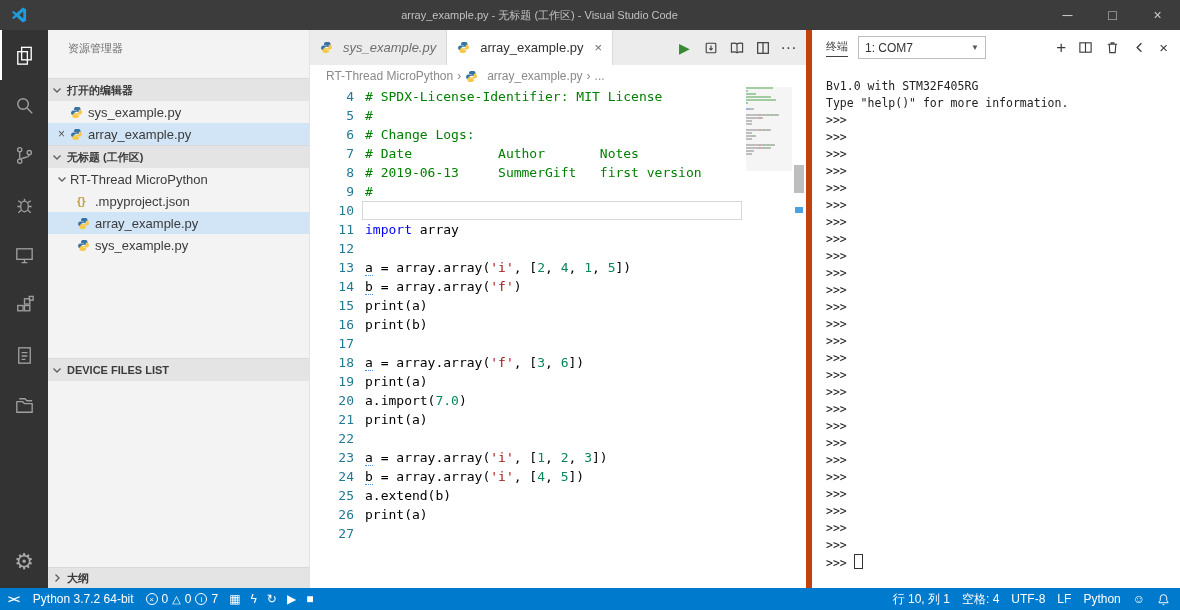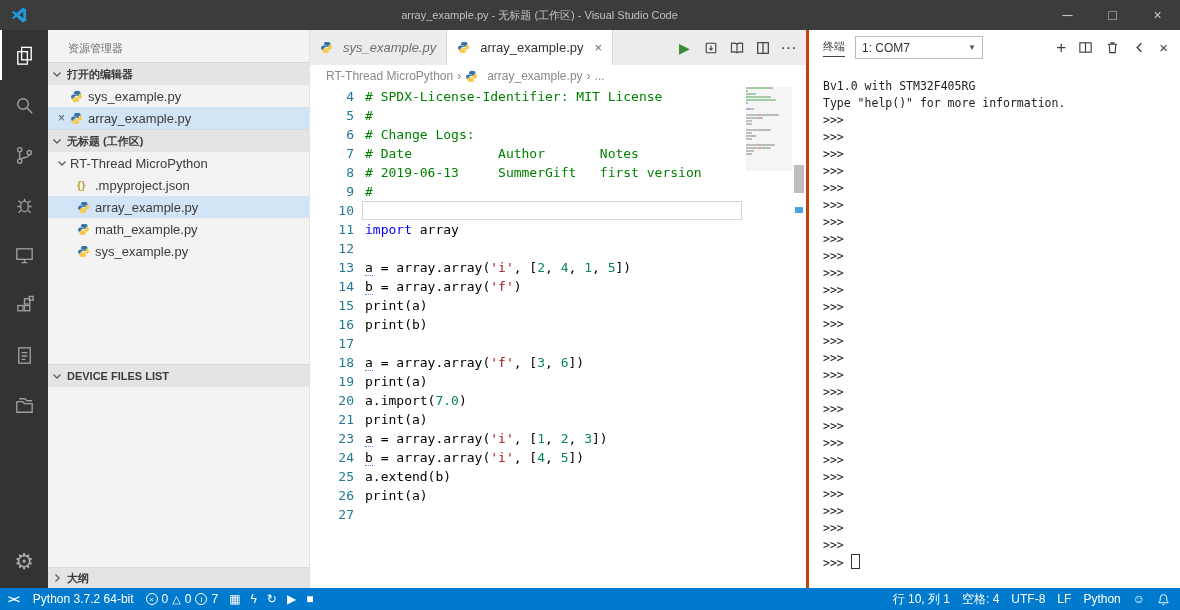--- a/index.html
+++ b/index.html
@@ -16,21 +16,21 @@
   .win-btn{width:45px;height:30px;line-height:30px;text-align:center;font-size:14px;color:#cccccc;cursor:pointer;}
 
   
   .activitybar{position:absolute;left:0;top:30px;bottom:22px;width:48px;background:#333333;}
   .act-icon{width:48px;height:50px;display:flex;align-items:center;justify-content:center;color:#9f9f9f;cursor:pointer;}
   .act-icon.active{color:#ffffff;box-shadow:inset 2px 0 0 #ffffff;}
   .act-gear{position:absolute;bottom:4px;left:0;width:48px;height:44px;display:flex;align-items:center;justify-content:center;color:#a9a9a9;font-size:22px;cursor:pointer;}
 
   
   .sidebar{position:absolute;left:48px;top:30px;bottom:22px;width:262px;background:#f3f3f3;color:#3b3b3b;overflow:hidden;border-right:1px solid #e3e3e3;box-sizing:border-box;}
-  .sb-title{height:32px;line-height:36px;padding-left:20px;font-size:11px;color:#6f6f6f;}
+  .sb-title{height:48px;line-height:36px;padding-left:20px;font-size:11px;color:#6f6f6f;}
   .section-header{height:22px;display:flex;align-items:center;gap:2px;background:#e4e4e4;border-top:1px solid #d8d8d8;font-size:11px;font-weight:bold;color:#3b3b3b;padding-left:3px;cursor:pointer;}
   .row{height:22px;display:flex;align-items:center;font-size:13px;cursor:pointer;white-space:nowrap;}
   .row.selected{background:#d1e5f7;}
   .oe-row{padding-left:22px;}
   .oe-row.selected{padding-left:5px;}
   .row-close{width:17px;font-size:12px;color:#555;text-align:center;}
   .file-icon{width:18px;display:inline-flex;flex:none;}
   .json-icon{width:18px;font-size:11px;font-weight:bold;color:#c2a03c;flex:none;}
   .tree-row.folder{padding-left:8px;}
   .tree-row.child{padding-left:29px;}
@@ -65,21 +65,21 @@
   .tk-u{color:#000000;border-bottom:1.5px dotted #4a90d9;}
   .minimap{position:absolute;right:14px;top:57px;width:46px;}
   .mm-line{height:2px;margin-bottom:1px;white-space:nowrap;overflow:hidden;}
   .mm-tok{display:inline-block;height:2px;vertical-align:top;}
   .mm-slider{position:absolute;left:0;right:0;top:0;height:84px;background:rgba(0,0,0,0.04);}
   .editor-scrollbar{position:absolute;right:0;top:35px;bottom:0;width:14px;}
   .sb-thumb{position:absolute;left:2px;right:2px;top:100px;height:28px;background:rgba(110,110,110,0.45);}
   .sb-cursor-marker{position:absolute;left:3px;right:3px;top:142px;height:6px;background:#4aa3e0;}
 
   
-  .panel{position:absolute;left:806px;top:30px;width:374px;bottom:10px;background:#fff;border-left:3px solid #c2410c;box-sizing:border-box;}
+  .panel{position:absolute;left:806px;top:30px;width:374px;bottom:10px;background:#fff;border-left:6px solid #c2410c;box-sizing:border-box;}
   .panel-header{height:35px;display:flex;align-items:center;gap:10px;padding:0 12px 0 14px;}
   .panel-title{font-size:11px;color:#424242;border-bottom:1px solid #424242;padding-bottom:2px;cursor:pointer;}
   .terminal-select{width:128px;height:23px;box-sizing:border-box;border:1px solid #bdbdbd;background:#fff;display:flex;align-items:center;justify-content:space-between;padding:0 6px;font-size:12px;color:#333;cursor:pointer;}
   .dd-arrow{font-size:8px;color:#555;}
   .panel-actions{margin-left:auto;display:flex;align-items:center;gap:12px;color:#3b3b3b;}
   .pa{display:flex;align-items:center;justify-content:center;cursor:pointer;}
   .pa.plus{font-size:17px;font-weight:normal;}
   .pa.close{font-size:15px;}
   .terminal-body{position:absolute;left:14px;right:4px;top:48px;bottom:0;font-family:"DejaVu Sans Mono",monospace;font-size:11.5px;line-height:17px;color:#222;overflow:hidden;cursor:text;}
   .t-line{height:17px;white-space:pre;}
@@ -222,29 +222,20 @@
           <span class="row-label">.mpyproject.json</span>
         </div>
         <div class="row tree-row py selected child">
           <span class="file-icon">
             <svg width="13" height="13" viewBox="0 0 16 16">
               <path fill="#3872a5" d="M7.9 1.3c-1.8 0-2.9.8-2.9 2v1.7h3.1v.5H3.9C2.5 5.5 1.3 6.7 1.3 8.4c0 1.7 1 2.9 2.4 2.9h1.5V9.6c0-1.4 1.2-2.5 2.6-2.5h3c1.2 0 2.1-1 2.1-2.2V3.3c0-1.2-1.2-2-2.8-2z"></path>
               <path fill="#f7c948" d="M8.1 14.7c1.8 0 2.9-.8 2.9-2V11H7.9v-.5h4.2c1.4 0 2.6-1.2 2.6-2.9 0-1.7-1-2.9-2.4-2.9h-1.5v1.7c0 1.4-1.2 2.5-2.6 2.5h-3c-1.2 0-2.1 1-2.1 2.2v1.6c0 1.2 1.2 2 2.8 2z"></path>
             </svg>
           </span>
           <span class="row-label">array_example.py</span>
-        </div>
-        <div class="row tree-row py child">
-          <span class="file-icon">
-            <svg width="13" height="13" viewBox="0 0 16 16">
-              <path fill="#3872a5" d="M7.9 1.3c-1.8 0-2.9.8-2.9 2v1.7h3.1v.5H3.9C2.5 5.5 1.3 6.7 1.3 8.4c0 1.7 1 2.9 2.4 2.9h1.5V9.6c0-1.4 1.2-2.5 2.6-2.5h3c1.2 0 2.1-1 2.1-2.2V3.3c0-1.2-1.2-2-2.8-2z"></path>
-              <path fill="#f7c948" d="M8.1 14.7c1.8 0 2.9-.8 2.9-2V11H7.9v-.5h4.2c1.4 0 2.6-1.2 2.6-2.9 0-1.7-1-2.9-2.4-2.9h-1.5v1.7c0 1.4-1.2 2.5-2.6 2.5h-3c-1.2 0-2.1 1-2.1 2.2v1.6c0 1.2 1.2 2 2.8 2z"></path>
-            </svg>
-          </span>
-          <span class="row-label">math_example.py</span>
         </div>
         <div class="row tree-row py child">
           <span class="file-icon">
             <svg width="13" height="13" viewBox="0 0 16 16">
               <path fill="#3872a5" d="M7.9 1.3c-1.8 0-2.9.8-2.9 2v1.7h3.1v.5H3.9C2.5 5.5 1.3 6.7 1.3 8.4c0 1.7 1 2.9 2.4 2.9h1.5V9.6c0-1.4 1.2-2.5 2.6-2.5h3c1.2 0 2.1-1 2.1-2.2V3.3c0-1.2-1.2-2-2.8-2z"></path>
               <path fill="#f7c948" d="M8.1 14.7c1.8 0 2.9-.8 2.9-2V11H7.9v-.5h4.2c1.4 0 2.6-1.2 2.6-2.9 0-1.7-1-2.9-2.4-2.9h-1.5v1.7c0 1.4-1.2 2.5-2.6 2.5h-3c-1.2 0-2.1 1-2.1 2.2v1.6c0 1.2 1.2 2 2.8 2z"></path>
             </svg>
           </span>
           <span class="row-label">sys_example.py</span>
         </div>
@@ -345,20 +336,21 @@
         <div class="code-line"><span class="ln">12</span><span class="lc"></span></div>
         <div class="code-line"><span class="ln">13</span><span class="lc"><span class="tk-u">a</span><span class="tk-p"> = array.array(</span><span class="tk-s">'i'</span><span class="tk-p">, [</span><span class="tk-n">2</span><span class="tk-p">, </span><span class="tk-n">4</span><span class="tk-p">, </span><span class="tk-n">1</span><span class="tk-p">, </span><span class="tk-n">5</span><span class="tk-p">])</span></span></div>
         <div class="code-line"><span class="ln">14</span><span class="lc"><span class="tk-u">b</span><span class="tk-p"> = array.array(</span><span class="tk-s">'f'</span><span class="tk-p">)</span></span></div>
         <div class="code-line"><span class="ln">15</span><span class="lc"><span class="tk-p">print(a)</span></span></div>
         <div class="code-line"><span class="ln">16</span><span class="lc"><span class="tk-p">print(b)</span></span></div>
         <div class="code-line"><span class="ln">17</span><span class="lc"></span></div>
         <div class="code-line"><span class="ln">18</span><span class="lc"><span class="tk-u">a</span><span class="tk-p"> = array.array(</span><span class="tk-s">'f'</span><span class="tk-p">, [</span><span class="tk-n">3</span><span class="tk-p">, </span><span class="tk-n">6</span><span class="tk-p">])</span></span></div>
         <div class="code-line"><span class="ln">19</span><span class="lc"><span class="tk-p">print(a)</span></span></div>
         <div class="code-line"><span class="ln">20</span><span class="lc"><span class="tk-p">a.import(</span><span class="tk-n">7.0</span><span class="tk-p">)</span></span></div>
         <div class="code-line"><span class="ln">21</span><span class="lc"><span class="tk-p">print(a)</span></span></div>
+        <div class="code-line"><span class="ln">22</span><span class="lc"></span></div>
         <div class="code-line"><span class="ln">23</span><span class="lc"><span class="tk-u">a</span><span class="tk-p"> = array.array(</span><span class="tk-s">'i'</span><span class="tk-p">, [</span><span class="tk-n">1</span><span class="tk-p">, </span><span class="tk-n">2</span><span class="tk-p">, </span><span class="tk-n">3</span><span class="tk-p">])</span></span></div>
         <div class="code-line"><span class="ln">24</span><span class="lc"><span class="tk-u">b</span><span class="tk-p"> = array.array(</span><span class="tk-s">'i'</span><span class="tk-p">, [</span><span class="tk-n">4</span><span class="tk-p">, </span><span class="tk-n">5</span><span class="tk-p">])</span></span></div>
         <div class="code-line"><span class="ln">25</span><span class="lc"><span class="tk-p">a.extend(b)</span></span></div>
         <div class="code-line"><span class="ln">26</span><span class="lc"><span class="tk-p">print(a)</span></span></div>
         <div class="code-line"><span class="ln">27</span><span class="lc"></span></div>
       </div>
     <div class="minimap">
         <div class="mm-slider"></div>
         <div class="mm-line"><span class="mm-tok" style="width: 27px; background: rgb(169, 213, 169);"></span></div>
         <div class="mm-line"><span class="mm-tok" style="width: 2px; background: rgb(169, 213, 169);"></span></div>

